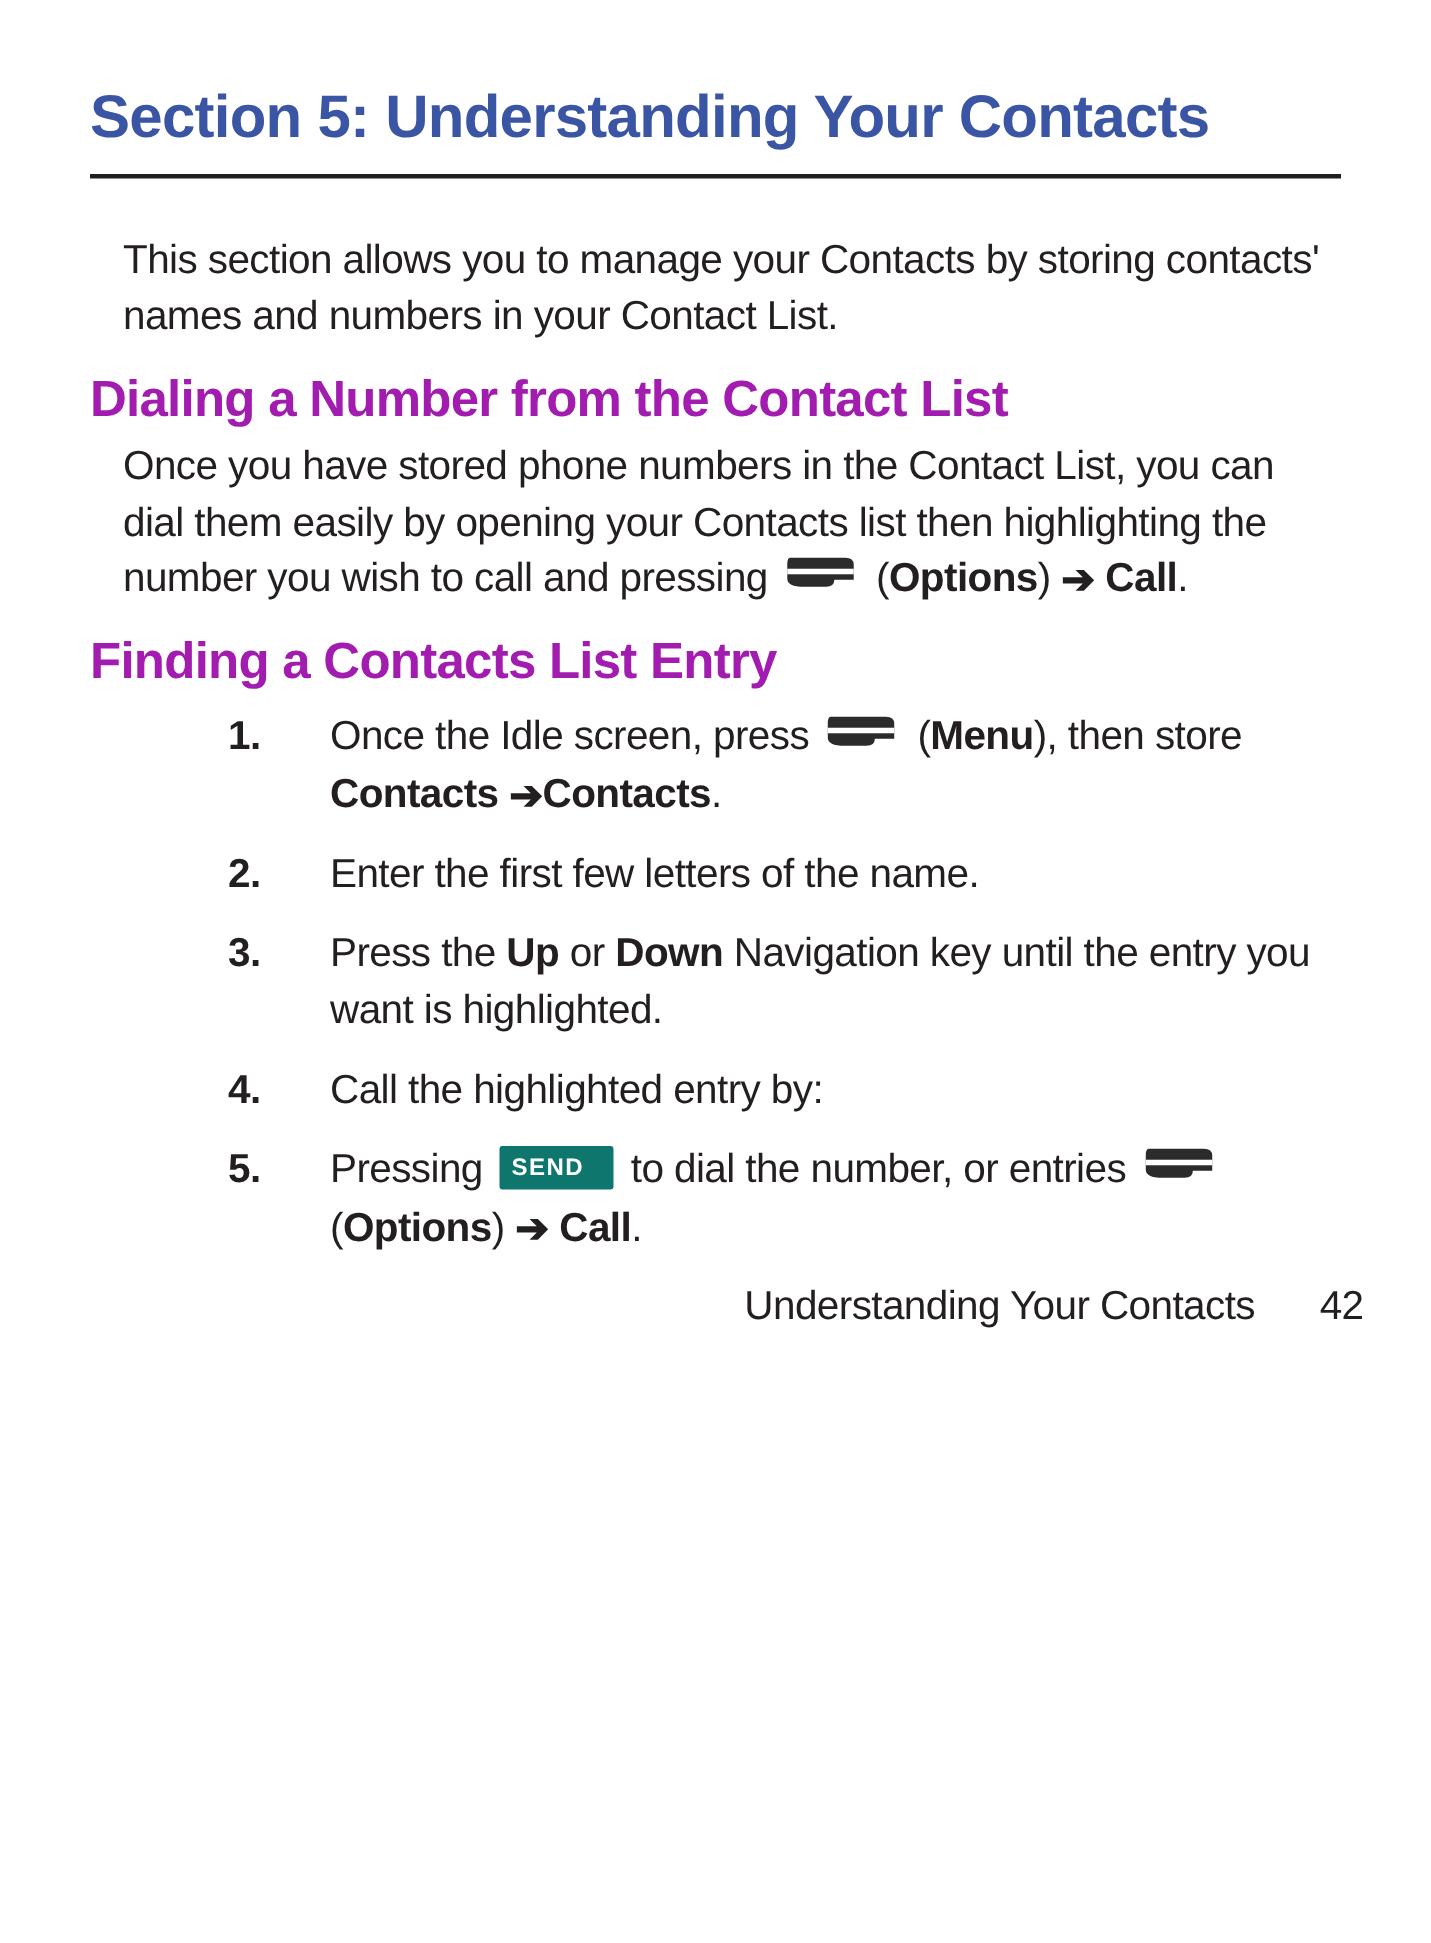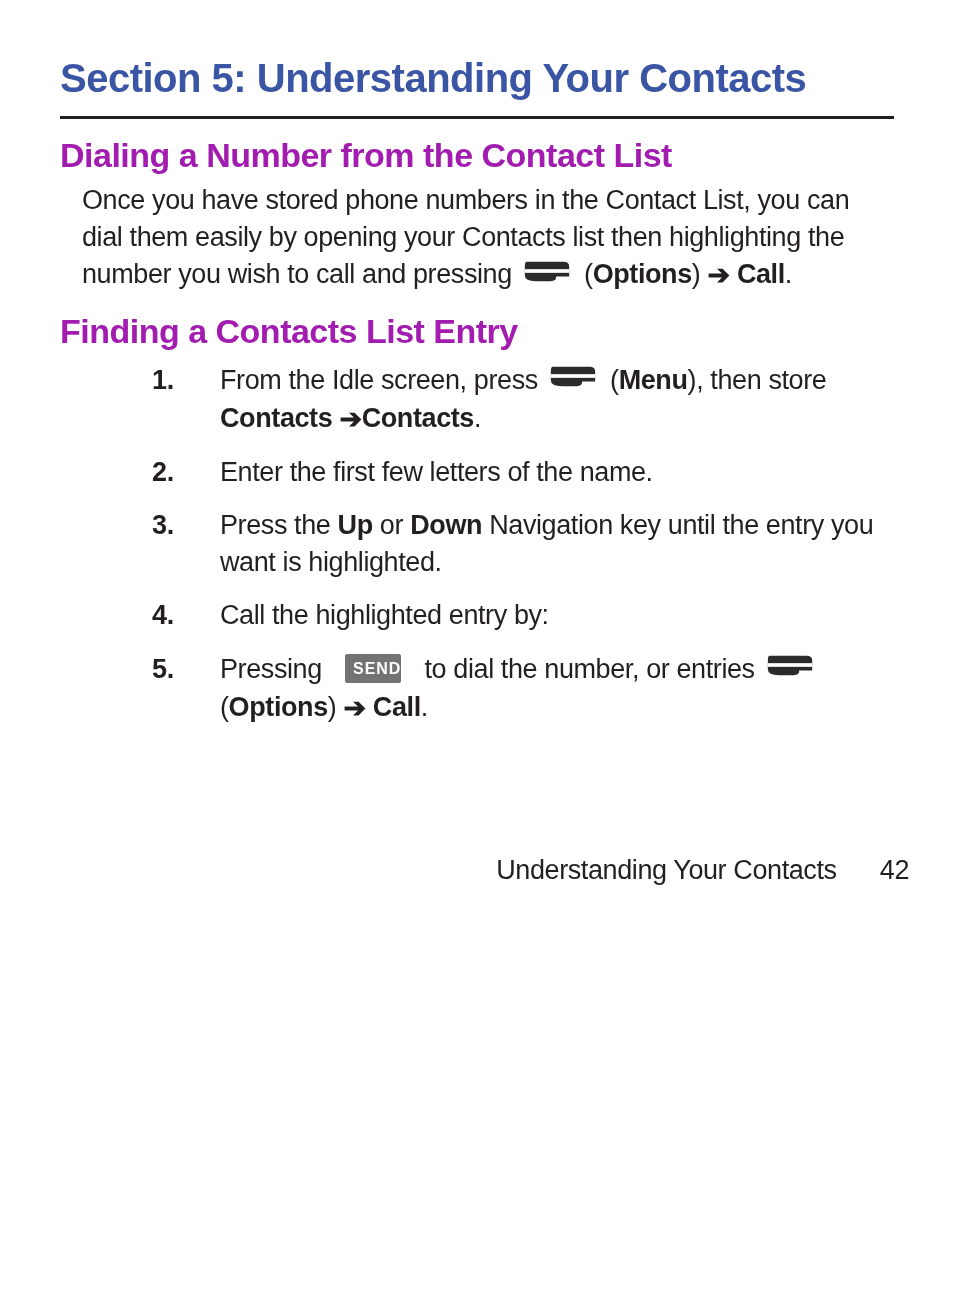--- a/index.html
+++ b/index.html
@@ -85,71 +85,72 @@
   }
   .softkey-icon {
     display: inline-block;
     vertical-align: middle;
     position: relative;
     top: -2px;
     margin: 0 6px 0 4px;
   }
   .send-key {
     display: inline-block;
-    background: #737373;
+    background: #0f766e;
     color: #fff;
     font-weight: 700;
     font-size: 16px;
     letter-spacing: 1px;
-    padding: 4px 0 3px 8px;
+    padding: 4px 20px 3px 8px;
     border-radius: 2px;
     vertical-align: middle;
     position: relative;
     top: -2px;
-    margin: 0 16px;
+    margin: 0 4px;
   }
   .footer {
     position: absolute;
     bottom: 60px;
     right: 45px;
     font-size: 27px;
     letter-spacing: -0.4px;
   }
   .footer .pnum {
     display: inline-block;
     margin-left: 36px;
   }
 </style>
 </head>
 <body>
 
 <div class="page">
 
   <h1 class="section-title">Section 5: Understanding Your Contacts</h1>
 
+  <p class="body intro">This section allows you to manage your Contacts by storing contacts' names and numbers in your Contact List.</p>
 
   <h2 class="subhead">Dialing a Number from the Contact List</h2>
 
   <p class="body">
     <span>Once you have stored phone numbers in the Contact List, you can dial them easily by opening your Contacts list then highlighting the number you wish to call and pressing </span>
     <span class="softkey-icon">
       <svg width="48" height="24" viewBox="0 0 52 26">
         <path d="M4 3 Q2 3 2 8 L2 18 Q2 24 14 24 L30 24 Q36 24 36 19 L50 19 L50 8 Q50 3 44 3 Z" fill="#2b2b2b"></path>
         <rect x="2" y="11" width="48" height="4" fill="#fff"></rect>
       </svg>
     </span>
     <span> (</span><span class="b">Options</span><span>) </span><span class="arrow">➔</span><span class="b"> Call</span><span>.</span>
   </p>
 
   <h2 class="subhead">Finding a Contacts List Entry</h2>
 
 
   <ol class="steps">
     <li>
-      <span>From the Idle screen, press </span>
+      <span>Once the Idle screen, press </span>
       <span class="softkey-icon">
         <svg width="48" height="24" viewBox="0 0 52 26">
           <path d="M4 3 Q2 3 2 8 L2 18 Q2 24 14 24 L30 24 Q36 24 36 19 L50 19 L50 8 Q50 3 44 3 Z" fill="#2b2b2b"></path>
           <rect x="2" y="11" width="48" height="4" fill="#fff"></rect>
         </svg>
       </span>
       <span> (</span><span class="b">Menu</span><span>), then store </span><span class="b">Contacts</span>
       <span class="b arrow"> ➔ </span><span class="b">Contacts</span><span>.</span>
     </li>
     <li>

